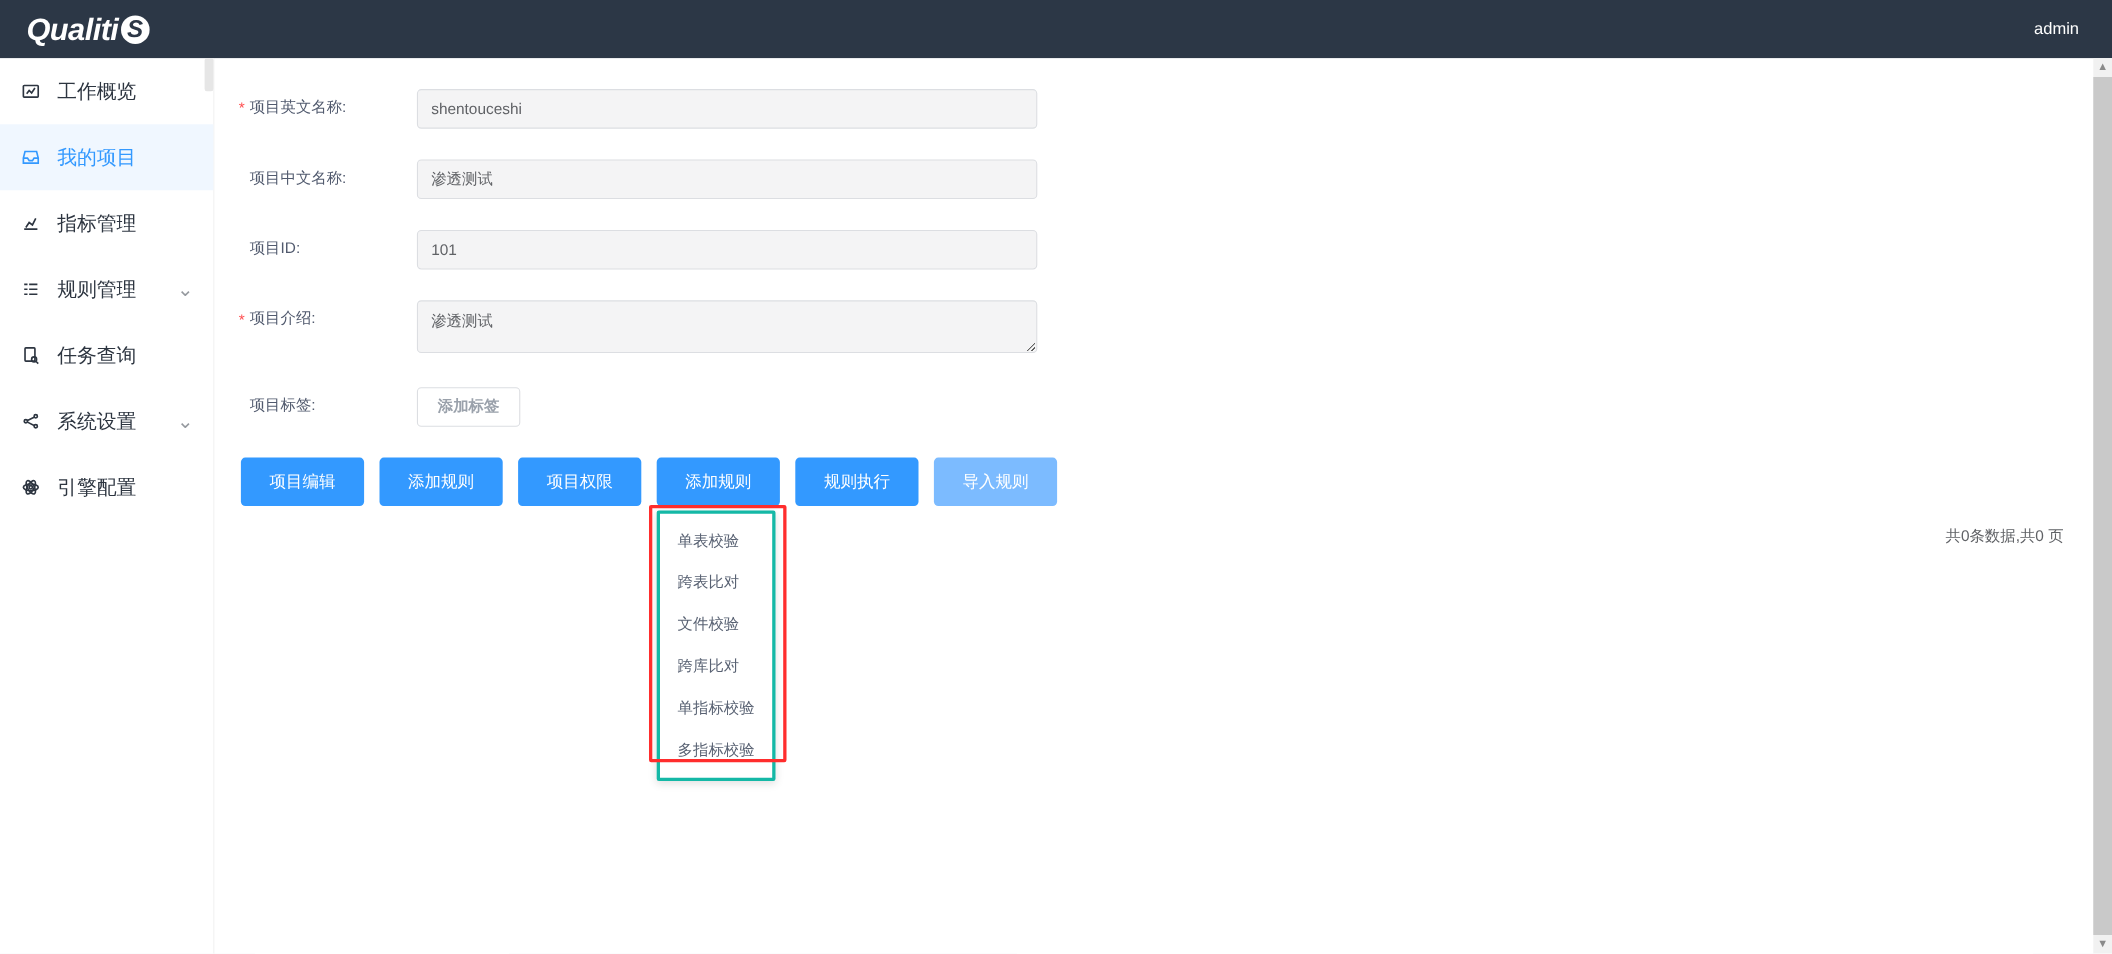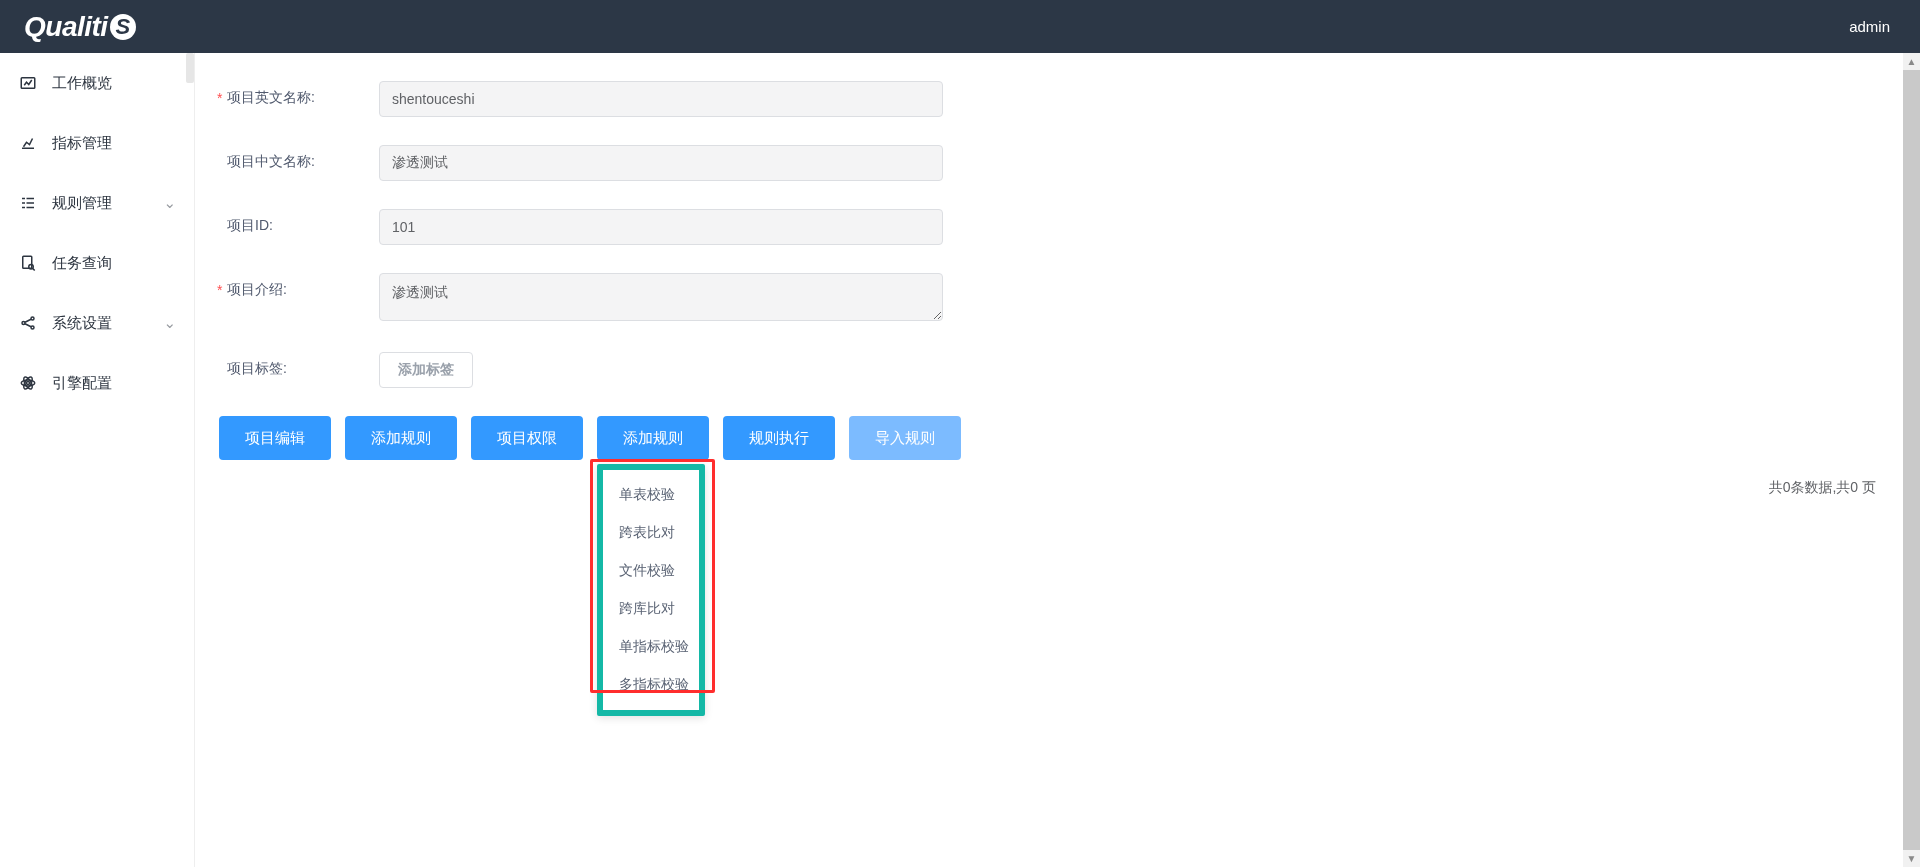--- a/index.html
+++ b/index.html
@@ -23,21 +23,21 @@
   
   .header{height:53px;background:var(--header-bg);color:#fff;display:flex;align-items:center;padding:0 24px;justify-content:space-between;}
   .logo{height:53px;display:flex;align-items:center;font-weight:700;font-size:28px;letter-spacing:-.5px;font-style:italic;}
   .logo .badge{display:inline-flex;align-items:center;justify-content:center;width:26px;height:26px;border-radius:50%;background:#fff;color:var(--header-bg);font-style:italic;font-size:22px;margin-left:2px;font-weight:800;}
   .user{font-size:15px;padding-right:6px;}
 
   
   .shell{display:flex;height:calc(100% - 53px);}
   .sidebar{width:var(--sidebar-w);background:#fff;border-right:1px solid #eee;position:relative;}
   .sidebar::after{content:"";position:absolute;top:0;right:0;width:8px;height:30px;background:#e6e6e6;border-radius:2px;}
-  .nav-item{display:flex;align-items:center;height:60px;padding:0 18px;color:#2d3540;font-size:15px;cursor:pointer;gap:14px;position:relative;}
+  .nav-item{display:flex;align-items:center;height:60px;padding:0 18px;color:#2d3540;font-size:18px;cursor:pointer;gap:14px;position:relative;}
   .nav-item.active{color:var(--blue);background:#f0f7ff;}
   .nav-item .chev{margin-left:auto;opacity:.5;}
   .nav-icon{width:20px;height:20px;display:inline-flex;align-items:center;justify-content:center;color:inherit;}
   .nav-icon svg{width:18px;height:18px;stroke:currentColor;fill:none;stroke-width:2;}
 
   
   .main{flex:1;background:#fff;position:relative;overflow:auto;padding:28px 0 40px 0;}
   .content{padding:0 24px;}
 
   
@@ -50,21 +50,21 @@
   .textarea{height:48px;resize:both;overflow:auto;}
   .tag-add{display:inline-flex;align-items:center;justify-content:center;height:36px;padding:0 18px;border:1px solid var(--border);border-radius:4px;color:#9aa1ab;background:#fff;cursor:pointer;font-size:14px;font-weight:bold;}
 
   
   .btn-row{display:flex;gap:14px;margin-top:18px;position:relative;}
   .btn{height:44px;min-width:112px;padding:0 22px;border:none;border-radius:4px;background:var(--blue);color:#fff;font-size:15px;cursor:pointer;display:inline-flex;align-items:center;justify-content:center;}
   .btn.lighter{background:#7cbbff;}
 
   
   .dropdown-wrap{position:relative;display:inline-block;}
-  .dropdown{position:absolute;top:48px;left:0;width:108px;background:#fff;border:6px solid #14b8a6;box-shadow:var(--shadow);border-radius:2px;padding:6px 0;z-index:20;}
+  .dropdown{position:absolute;top:48px;left:0;width:108px;background:#fff;border:3px solid #14b8a6;box-shadow:var(--shadow);border-radius:2px;padding:6px 0;z-index:20;}
   .dropdown-item{height:38px;display:flex;align-items:center;padding:0 16px;color:#596273;cursor:pointer;font-size:14px;white-space:nowrap;}
   .highlight-box{position:absolute;top:43px;left:-7px;width:125px;height:234px;border:3px solid #ff2d2d;pointer-events:none;z-index:25;border-radius:2px;}
 
   
   .pager-summary{position:absolute;right:44px;top:426px;color:#606266;font-size:14px;}
 
   
   .vscroll{position:absolute;right:0;top:53px;bottom:0;width:17px;background:#f1f1f1;display:flex;flex-direction:column;align-items:center;justify-content:space-between;}
   .vscroll .arrow{width:17px;height:17px;display:flex;align-items:center;justify-content:center;color:#8a8a8a;font-size:10px;cursor:pointer;}
   .vscroll .thumb{position:absolute;top:17px;width:17px;height:calc(100% - 34px);background:#c9c9c9;}
@@ -84,20 +84,29 @@
 
   <nav class="sidebar">
     <div class="nav-item">
       <span class="nav-icon">
           <svg viewBox="0 0 24 24">
             <rect x="3" y="5" width="18" height="14" rx="1"></rect>
             <path d="M7 15l3-4 3 3 4-6"></path>
           </svg>
         </span>
       <span>工作概览</span>
+    </div>
+    <div class="nav-item active">
+      <span class="nav-icon">
+          <svg viewBox="0 0 24 24">
+            <path d="M3 13h5l2 3h4l2-3h5"></path>
+            <path d="M5 5h14l2 8v6H3v-6z"></path>
+          </svg>
+        </span>
+      <span>我的项目</span>
     </div>
     <div class="nav-item">
       <span class="nav-icon">
           <svg viewBox="0 0 24 24">
             <path d="M4 19h16"></path>
             <path d="M6 17l4-6 4 3 4-8"></path>
           </svg>
         </span>
       <span>指标管理</span>
     </div>

